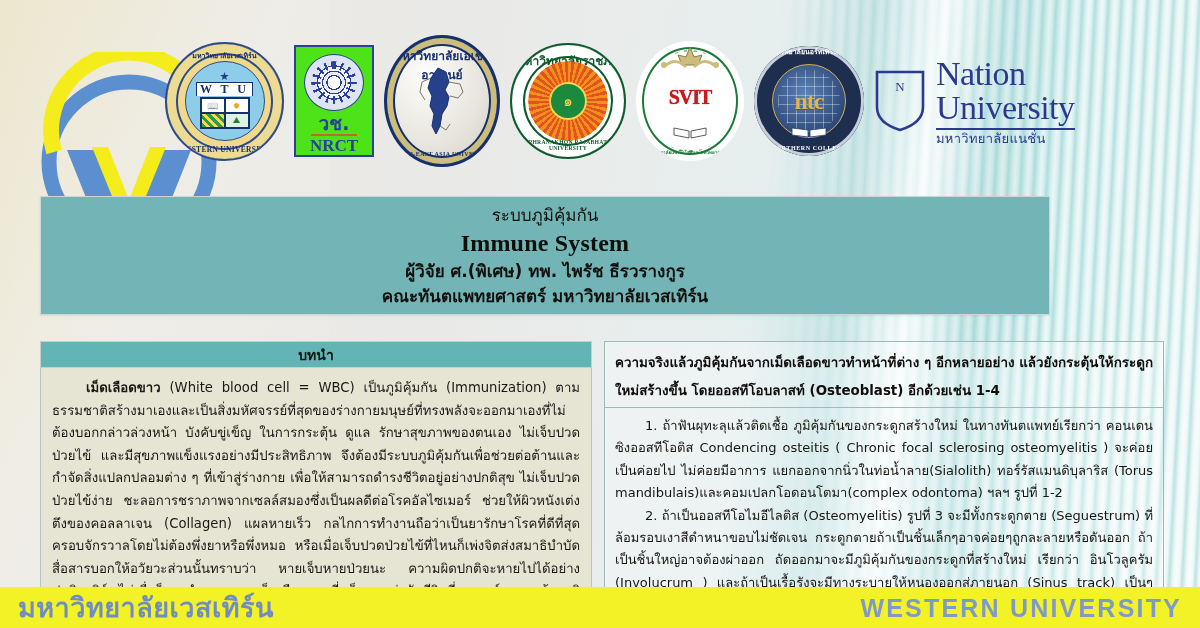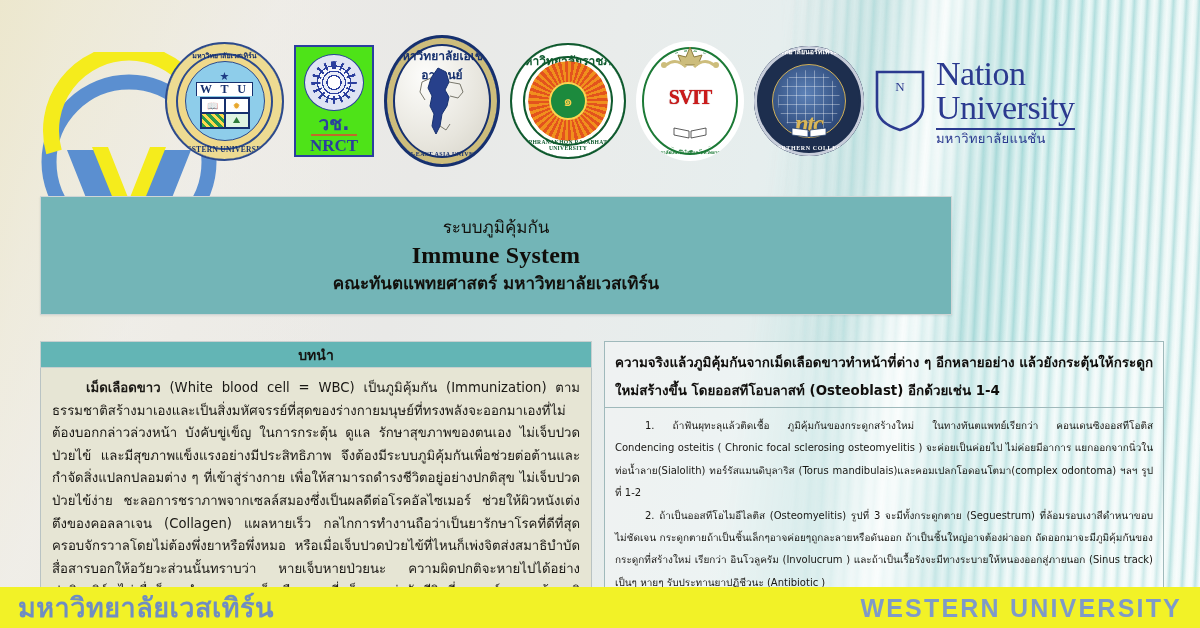--- a/index.html
+++ b/index.html
@@ -280,21 +280,21 @@
     width: 110px; height: 110px; border-radius: 50%;
     background: #1d2e4e;
     position: relative; overflow: hidden;
     box-shadow: inset 0 0 0 3px #c8cedb, inset 0 0 0 5px #1d2e4e;
   }
   .nc-inner {
     position:absolute; left:50%; top:50%; transform:translate(-50%,-50%);
     width:72px;height:72px;border-radius:50%;
     background: radial-gradient(circle at 45% 40%, #5d82b8 0%, #2e4a7a 70%);
     border:1.5px solid #d3b157;
-    display:flex;align-items:flex-end;justify-content:center;font-style:italic;
+    display:flex;align-items:center;justify-content:center;
   }
   .nc-globe {
     position:absolute; left:50%; top:50%; transform:translate(-50%,-50%);
     width:62px;height:62px;border-radius:50%;
     background:
       repeating-linear-gradient(90deg, rgba(255,255,255,.35) 0 1px, rgba(255,255,255,0) 1px 9px),
       repeating-linear-gradient(0deg, rgba(255,255,255,.35) 0 1px, rgba(255,255,255,0) 1px 9px);
   }
   .nc-ntc {
     position:relative;
@@ -319,21 +319,21 @@
     font-size: 34px; color: #2b3a8f; line-height: 34px;
     letter-spacing: -0.5px;
   }
   .nation-rule { width: 100%; height: 2px; background:#2b3a8f; margin: 3px 0 2px; }
   .nation-th { font-size: 13px; color: #2b3a8f; letter-spacing: .3px; }
 
   
   .title-band {
     position: absolute;
     left: 40px; top: 196px;
-    width: 912px; height: 119px;
+    width: 1010px; height: 119px;
     background: #73b5b7;
     border: 1px solid #cfd6d6;
     box-shadow: 0 1px 2px rgba(0,0,0,.08);
     display: flex; flex-direction: column;
     align-items: center; justify-content: center;
     box-sizing: border-box;
   }
   .t-th-1 { font-size: 17px; color: #12100c; line-height: 24px; }
   .t-en {
     font-family: "Liberation Serif", serif;
@@ -394,21 +394,21 @@
   .para b { font-weight: 700; }
   .rc-head {
     font-size: 13.4px;
     font-weight: 700;
     line-height: 28px;
     color: #100e0c;
     margin: 0;
     text-align: justify;
   }
   .rc-para {
-    font-size: 10px;
+    font-size: 13px;
     line-height: 22.4px;
     color: #181612;
     margin: 0;
     text-align: justify;
     text-indent: 30px;
   }
 
   
   .footer {
     position: absolute;
@@ -544,20 +544,21 @@
         <div class="nation-rule"></div>
         <div class="nation-th">มหาวิทยาลัยแนชั่น</div>
       </div>
     </div>
 
   </div>
 
   <div class="title-band">
     <div class="t-th-1">ระบบภูมิคุ้มกัน</div>
     <div class="t-en">Immune System</div>
+    <div class="t-th-2">ผู้วิจัย ศ.(พิเศษ) ทพ. ไพรัช ธีรวรางกูร</div>
     <div class="t-th-3">คณะทันตแพทยศาสตร์ มหาวิทยาลัยเวสเทิร์น</div>
   </div>
 
   <div class="col col-left">
     <div class="col-head">บทนำ</div>
     <div class="col-body">
       <p class="para"><b>เม็ดเลือดขาว</b><span> (White blood cell = WBC) เป็นภูมิคุ้มกัน (Immunization) ตามธรรมชาติสร้างมาเองและเป็นสิ่งมหัศจรรย์ที่สุดของร่างกายมนุษย์ที่ทรงพลังจะออกมาเองที่ไม่ต้องบอกกล่าวล่วงหน้า บังคับขู่เข็ญ ในการกระตุ้น ดูแล รักษาสุขภาพของตนเอง ไม่เจ็บปวดป่วยไข้ และมีสุขภาพแข็งแรงอย่างมีประสิทธิภาพ จึงต้องมีระบบภูมิคุ้มกันเพื่อช่วยต่อต้านและกำจัดสิ่งแปลกปลอมต่าง ๆ ที่เข้าสู่ร่างกาย เพื่อให้สามารถดำรงชีวิตอยู่อย่างปกติสุข ไม่เจ็บปวดป่วยไข้ง่าย ชะลอการชราภาพจากเซลล์สมองซึ่งเป็นผลดีต่อโรคอัลไซเมอร์ ช่วยให้ผิวหนังเต่งตึงของคอลลาเจน (Collagen) แผลหายเร็ว กลไกการทำงานถือว่าเป็นยารักษาโรคที่ดีที่สุดครอบจักรวาลโดยไม่ต้องพึ่งยาหรือพึ่งหมอ หรือเมื่อเจ็บปวดป่วยไข้ที่ไหนก็เพ่งจิตส่งสมาธิบำบัด สื่อสารบอกให้อวัยวะส่วนนั้นทราบว่า หายเจ็บหายป่วยนะ ความผิดปกติจะหายไปได้อย่างปาฏิหาริย์ ไม่เชื่อก็ลองทำดู เพราะเม็ดเลือดขาวที่แข็งแรงเท่ากับชีวิตที่สมบูรณ์ การสร้างภูมิต้านทาน</span></p>
     </div>
   </div>
 

